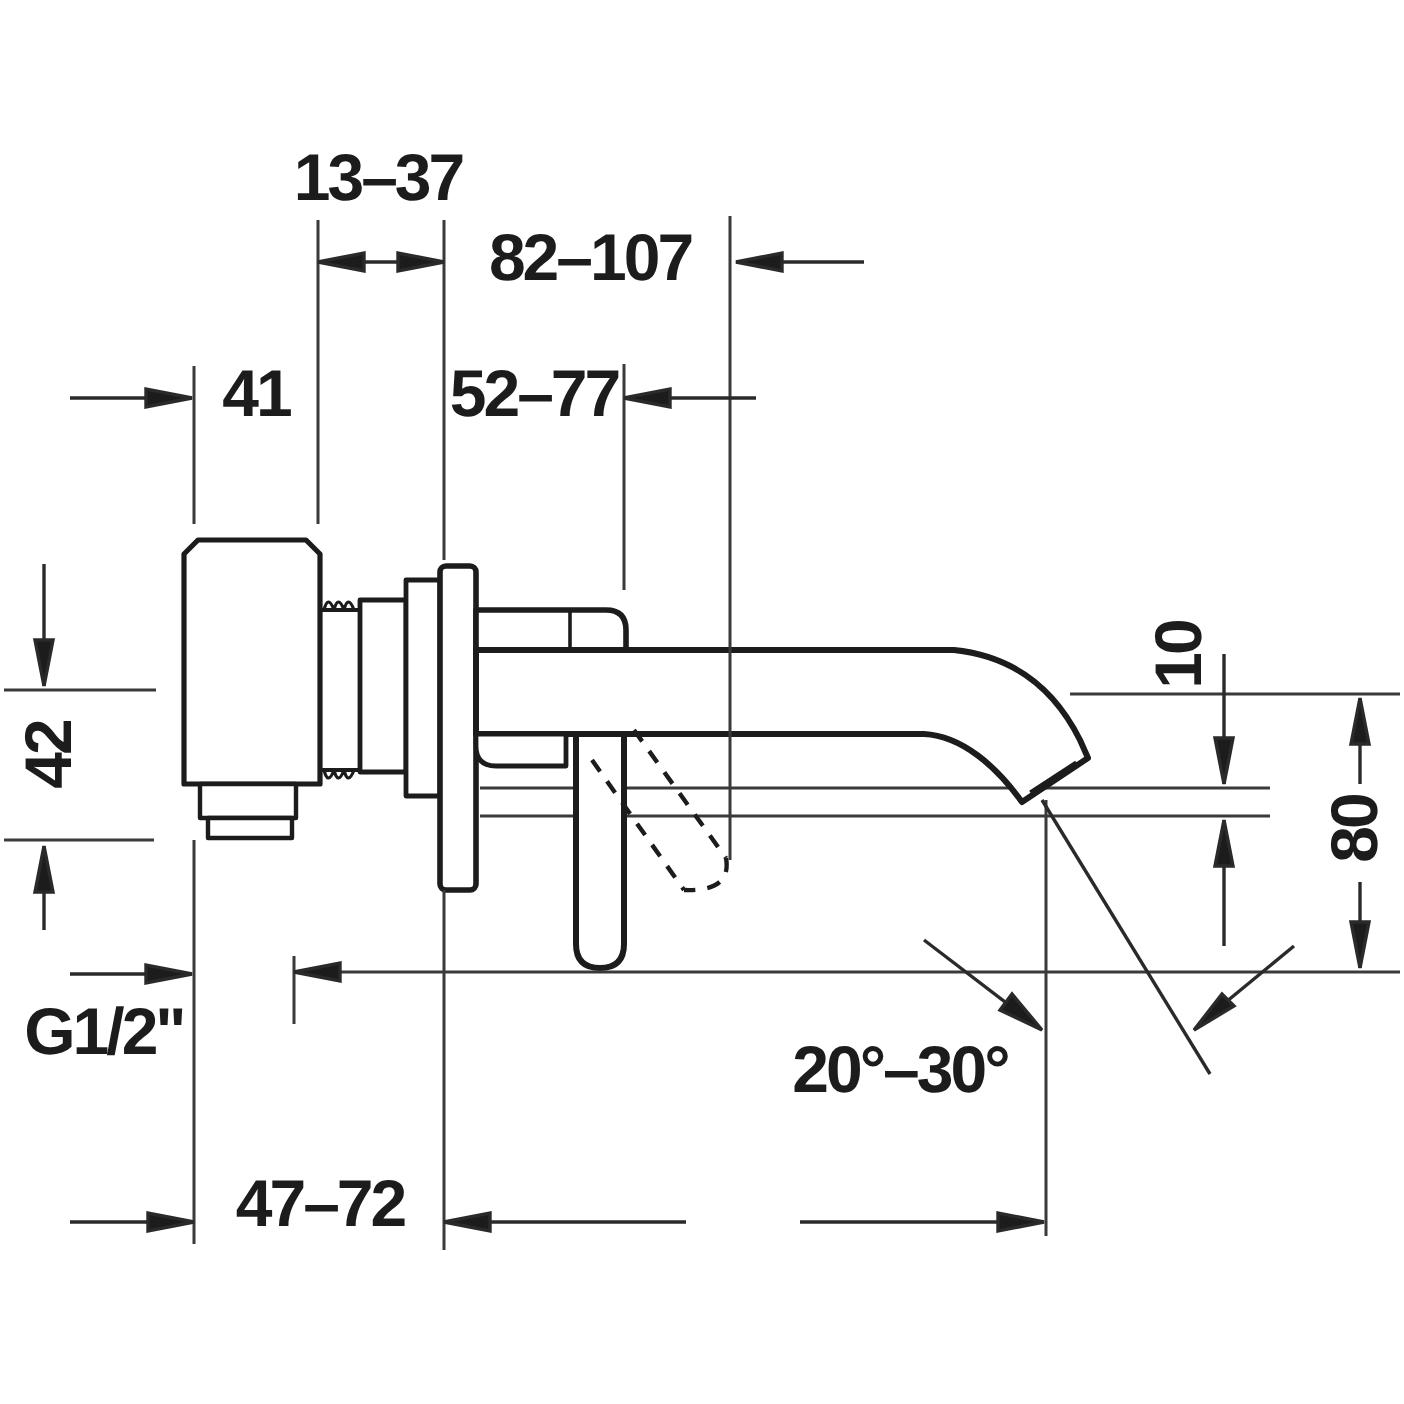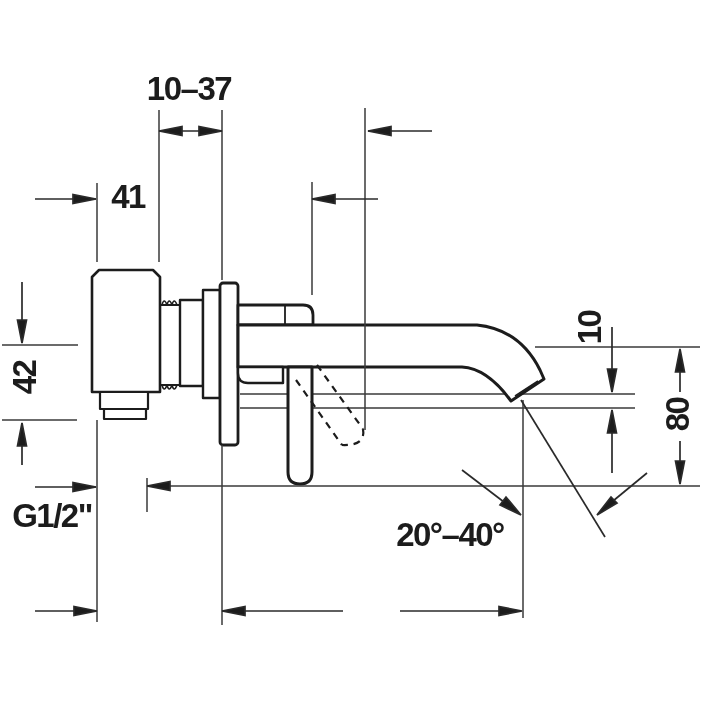--- a/index.html
+++ b/index.html
@@ -130,21 +130,24 @@
       <line x1="222" y1="611" x2="343" y2="611"></line>
       <polygon points="222,611 245,606.5 245,615.5"></polygon>
       <line x1="400" y1="611" x2="521" y2="611"></line>
       <polygon points="522,611 499,606.5 499,615.5"></polygon>
 
       <polygon points="521,515 500,505 506,497"></polygon>
       <polygon points="597,515 611,497 617,503"></polygon>
     </g>
   </svg>
 
-  <div class="dim-label" style="left:144px;top:72px;width:90px;">10–37</div>
+  <div class="dim-label" style="left:144px;top:72px;width:90px;">13–37</div>
+  <div class="dim-label" style="left:238px;top:112px;width:114px;">82–107</div>
   <div class="dim-label" style="left:104px;top:180px;width:48px;">41</div>
+  <div class="dim-label" style="left:220px;top:180px;width:94px;">52–77</div>
   <div class="dim-label rot" style="left:-17px;top:361px;width:82px;">42</div>
   <div class="dim-label" style="left:8px;top:499px;width:88px;">G1/2"</div>
+  <div class="dim-label" style="left:112px;top:585px;width:96px;">47–72</div>
   <div class="dim-label rot" style="left:557px;top:311px;width:64px;">10</div>
   <div class="dim-label rot" style="left:645px;top:398px;width:64px;">80</div>
-  <div class="dim-label" style="left:382px;top:518px;width:136px;">20°–40°</div>
+  <div class="dim-label" style="left:382px;top:518px;width:136px;">20°–30°</div>
 
 </div>
 
 </body></html>

